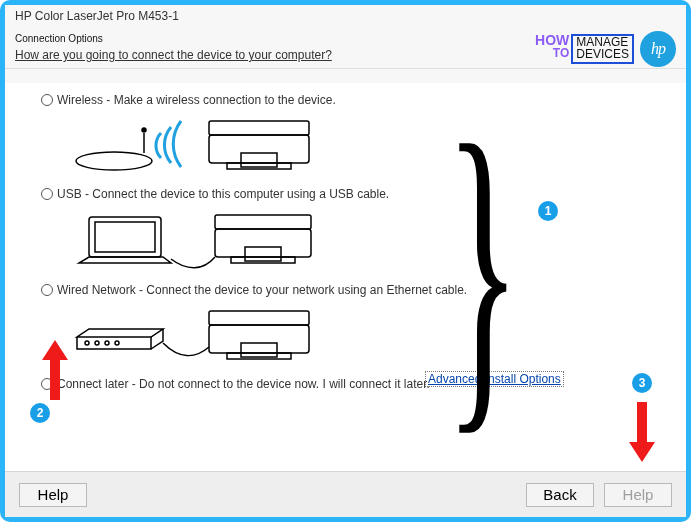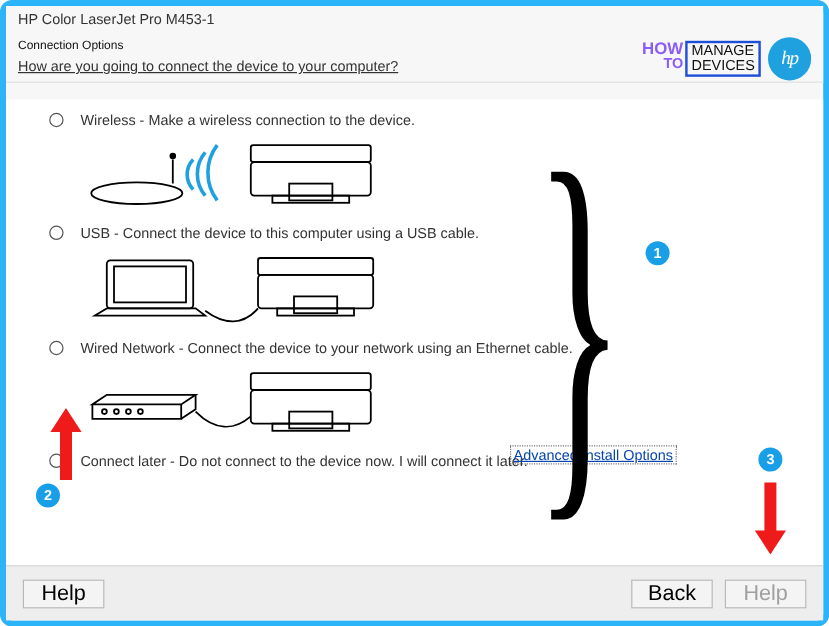--- a/index.html
+++ b/index.html
@@ -76,21 +76,21 @@
     top: 78px; left:0; right:0; bottom:46px;
     padding: 8px 36px 6px 36px;
     background: #fff;
     font-size: 12px;
     color: #333;
   }
   .option {
     margin-bottom: 2px;
   }
   .option-row {
-    display:flex; align-items:center; gap:14px;
+    display:flex; align-items:center; gap:4px;
     padding: 2px 0;
   }
   .radio {
     width:12px; height:12px; border:1px solid #555; border-radius:50%;
     background:#fff; flex:none;
   }
   .illustration {
     padding: 4px 0 8px 18px;
   }
   .illustration svg { display:block; }
@@ -109,21 +109,21 @@
     height:46px;
     background:#eeeeee;
     border-top:1px solid #d6d6d6;
     display:flex; align-items:center;
     padding: 0 14px;
   }
   .btn {
     min-width:68px; height:24px;
     border:1px solid #b9b9b9;
     background:#f4f4f4;
-    font-size:18px;
+    font-size:15px;
     padding:0 10px;
     display:inline-flex; align-items:center; justify-content:center;
     cursor:pointer;
   }
   .btn.disabled { color:#9f9f9f; cursor:default; }
   .spacer { flex:1; }
   
   .brace {
     position:absolute;
     left: 440px; top: 88px;

